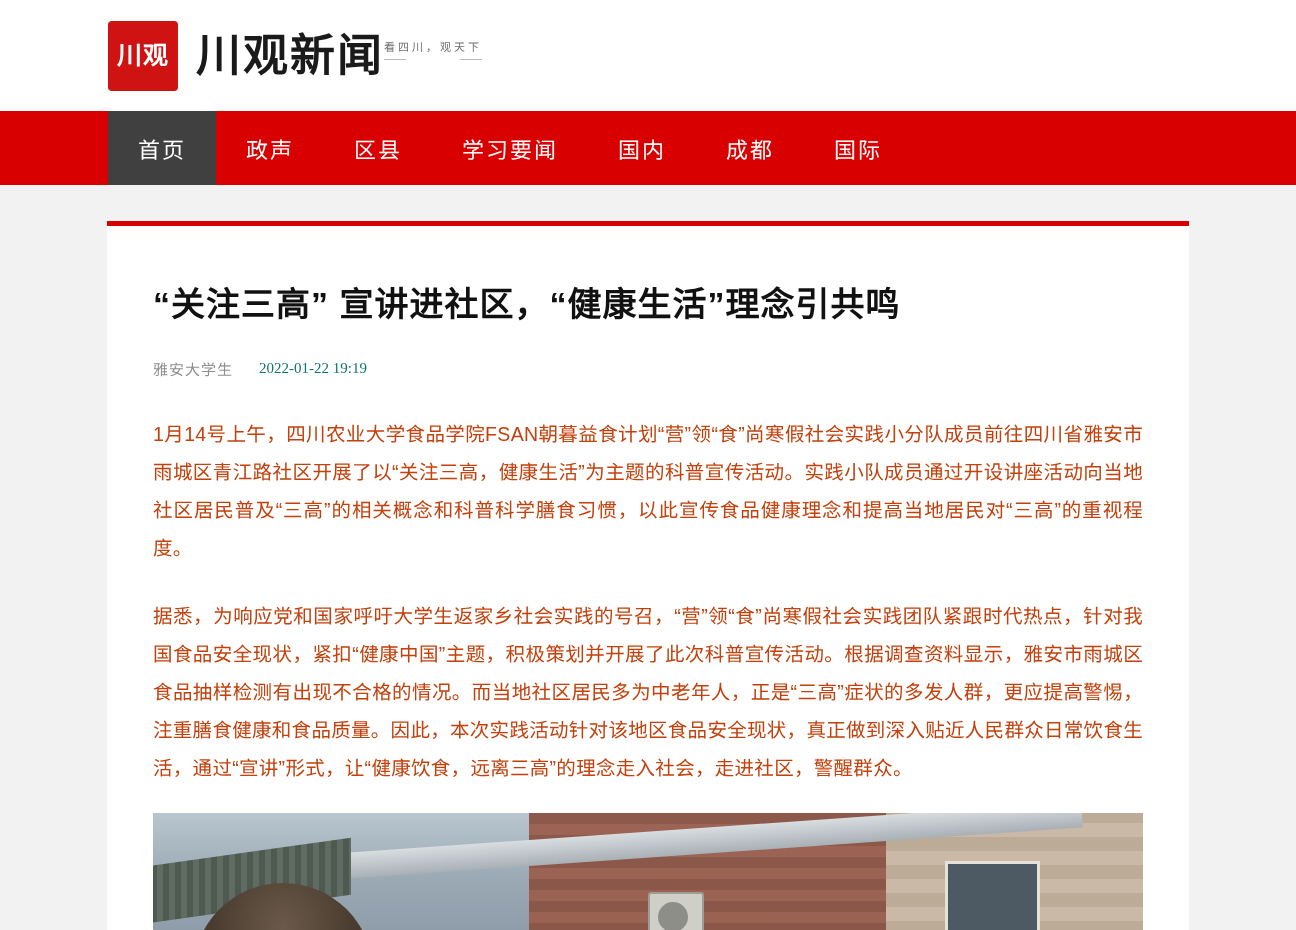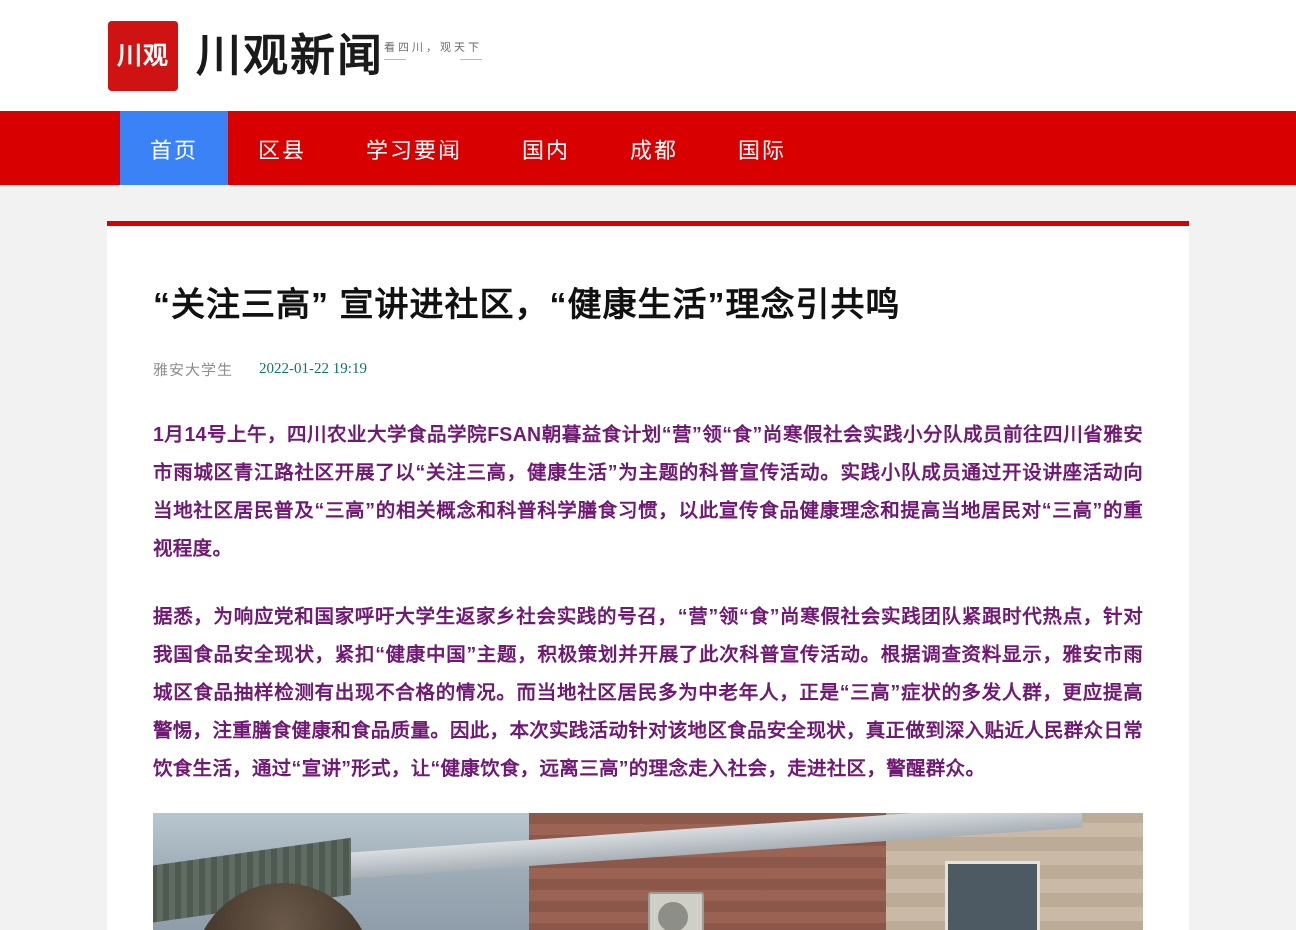--- a/index.html
+++ b/index.html
@@ -110,23 +110,22 @@
     justify-content: center;
     color: #ffffff;
     font-size: 22px;
     letter-spacing: 2px;
     padding: 0 30px;
     min-width: 100px;
     cursor: pointer;
     box-sizing: border-box;
   }
   .nav-item.active {
-    background: #3b82f6;
+    background: #404040;
     font-weight: normal;
-    margin-left: 12px;
   }
 
   
   .page-body {
     background: #f2f2f2;
     padding-top: 36px;
     height: 723px;
     box-sizing: border-box;
   }
   .article-card {
@@ -155,24 +154,23 @@
     font-size: 15px;
     color: #9b9b9b;
   }
   .meta-author { color: #8f8f8f; letter-spacing: 1px; }
   .meta-date { color: #0f766e; font-family: Liberation Serif, serif; }
 
   .article-para {
     margin-top: 30px;
     font-size: 19.5px;
     line-height: 1.95;
-    color: #701a75;
+    color: #c2410c;
     text-align: justify;
     letter-spacing: 0.3px;
-    font-weight: bold;
   }
   .article-para.first { margin-top: 36px; }
 
   .article-figure {
     margin-top: 26px;
     width: 100%;
     height: 220px;
     overflow: hidden;
     position: relative;
     background: #8fa0ae;
@@ -273,20 +271,21 @@
       <div class="brand-sub">看四川，观天下</div>
     </div>
   </div>
 
 
 </div>
 
 <div class="nav-bar">
   <div class="nav-spacer"></div>
   <div class="nav-item active">首页</div>
+  <div class="nav-item">政声</div>
   <div class="nav-item">区县</div>
   <div class="nav-item">学习要闻</div>
   <div class="nav-item">国内</div>
   <div class="nav-item">成都</div>
   <div class="nav-item">国际</div>
 </div>
 
 <div class="page-body">
   <div class="article-card">
 

